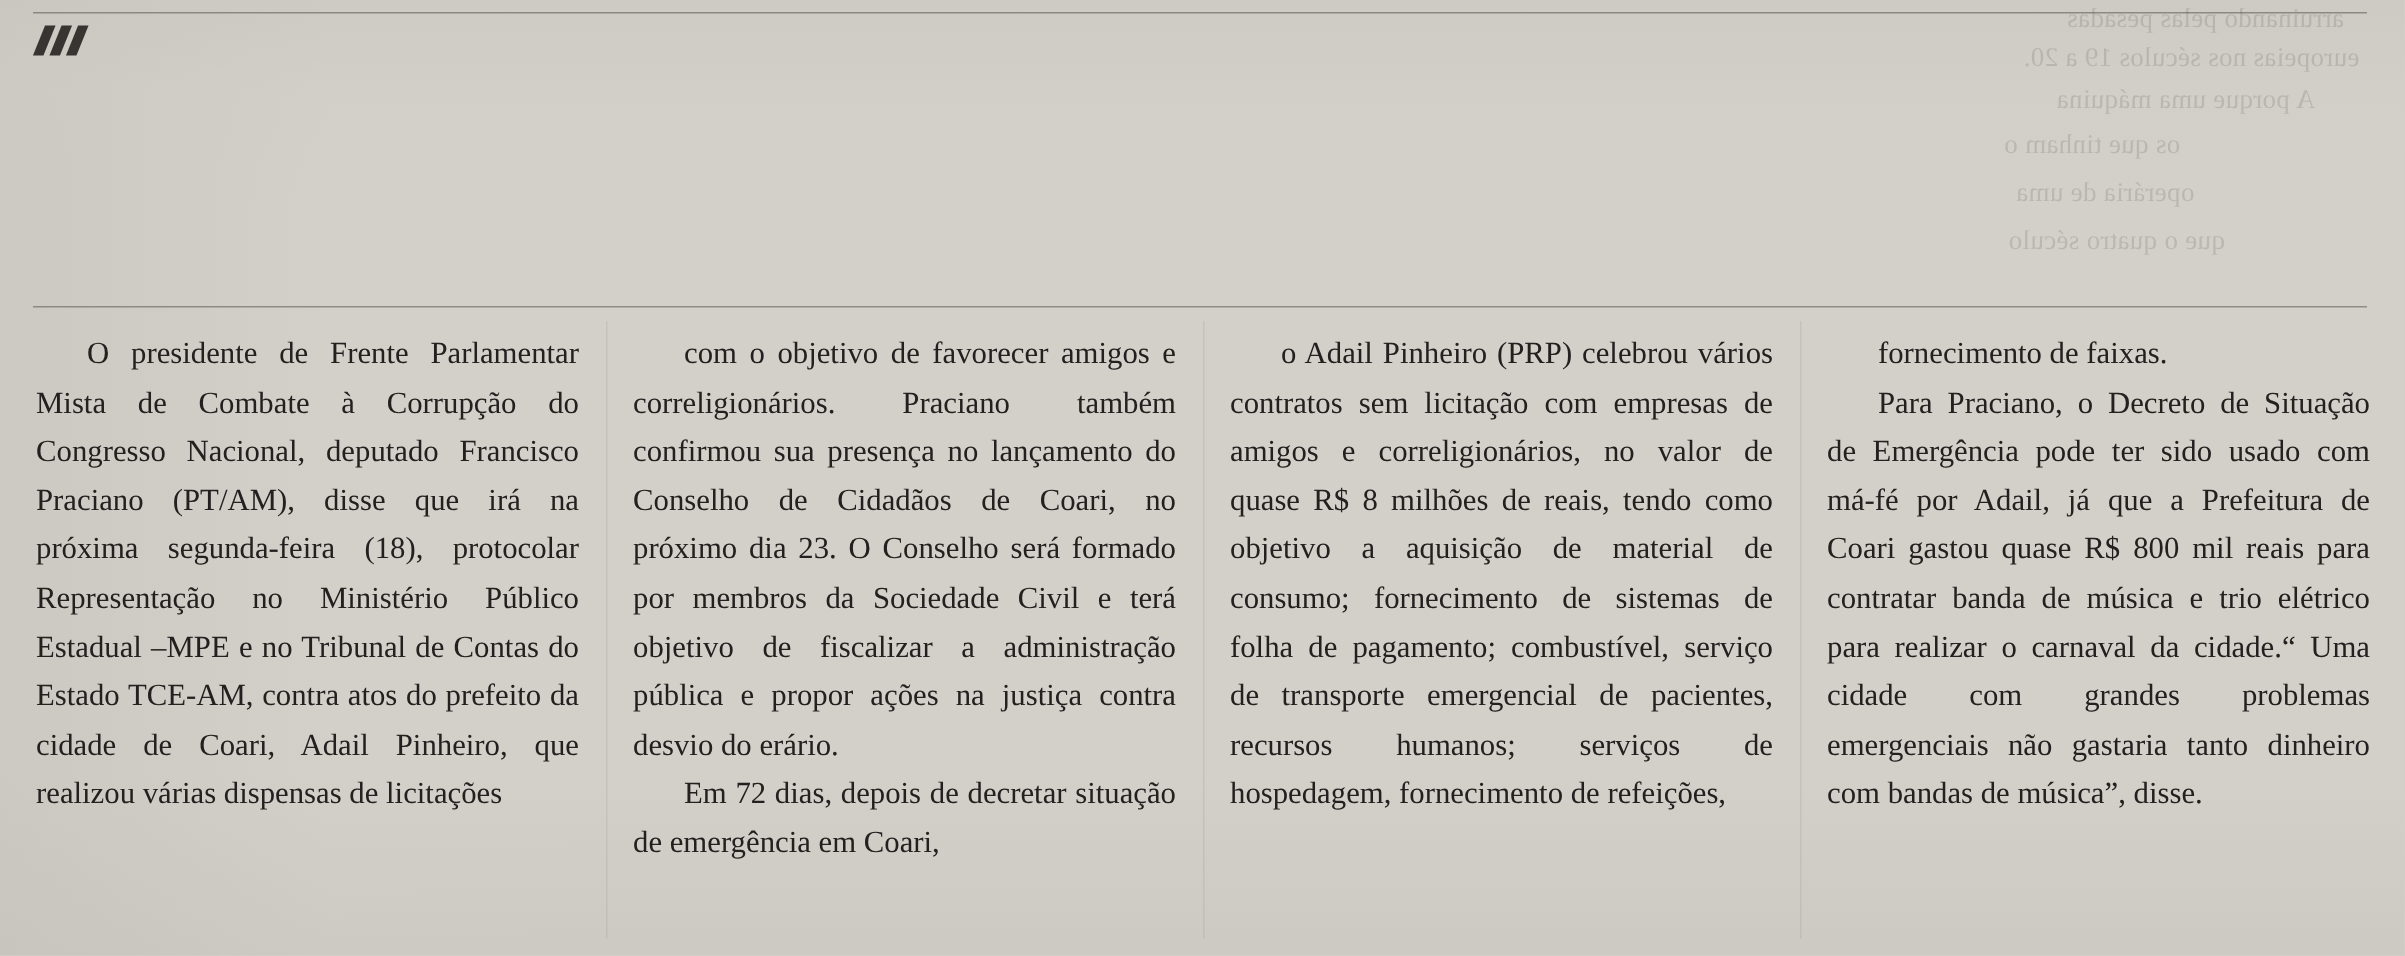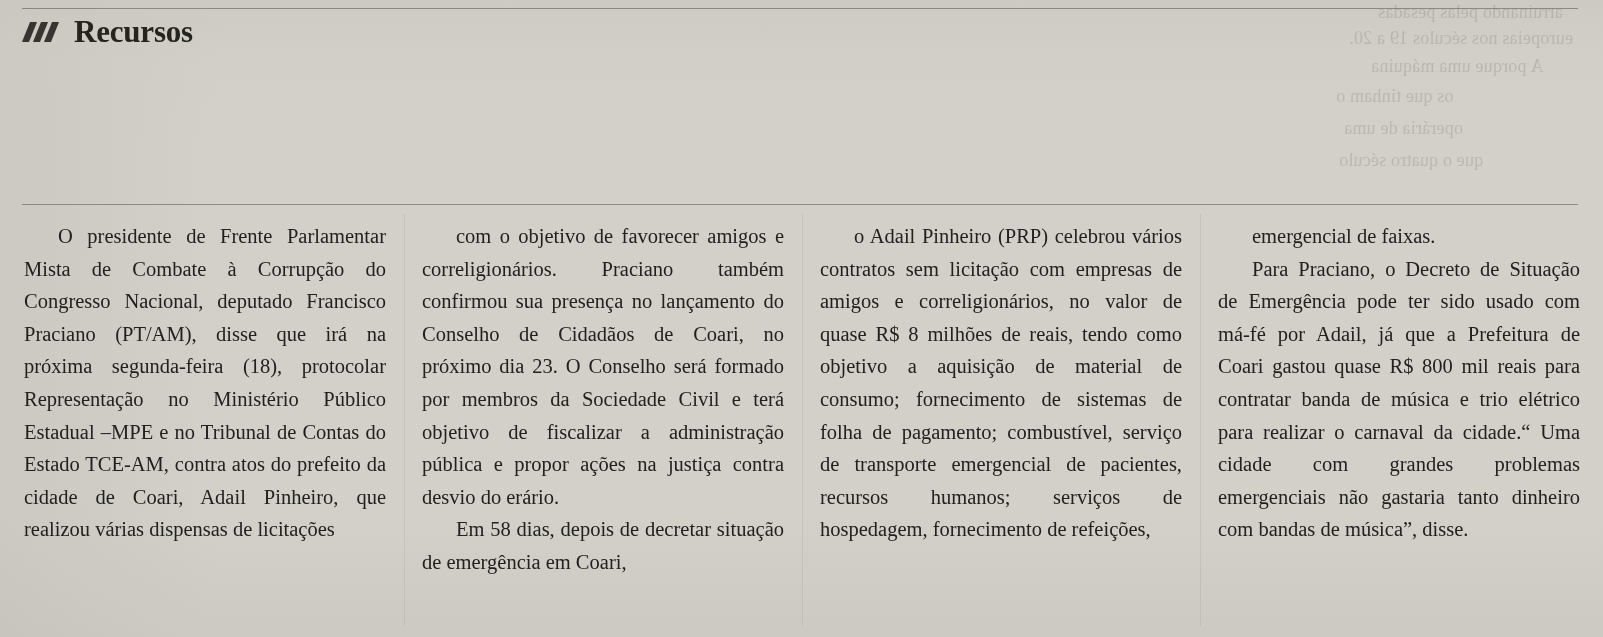--- a/index.html
+++ b/index.html
@@ -158,45 +158,44 @@
   <div class="bleed" style="top:150px; right:120px;">que o quatro século</div>
 
   <div class="rule rule-top"></div>
 
   <div class="kicker">
     <span class="kicker-mark">
       <span></span>
         <span></span>
         <span></span>
     </span>
-    <span class="kicker-text">Recursos</span>
   </div>
 
 
   <div class="rule rule-mid"></div>
 
   <div class="colsep" style="left:404px;"></div>
   <div class="colsep" style="left:802px;"></div>
   <div class="colsep" style="left:1200px;"></div>
 
   <div class="columns">
 
     <div class="col">
       <p class="first">O presidente de Frente Parlamentar Mista de Combate à Corrupção do Congresso Nacional, deputado Francisco Praciano (PT/AM), disse que irá na próxima segunda-feira (18), protocolar Representação no Ministério Público Estadual –MPE e no Tribunal de Contas do Estado TCE-AM, contra atos do prefeito da cidade de Coari, Adail Pinheiro, que realizou várias dispensas de licitações</p>
     </div>
 
     <div class="col">
       <p class="first">com o objetivo de favorecer amigos e correligionários. Praciano também confirmou sua presença no lançamento do Conselho de Cidadãos de Coari, no próximo dia 23. O Conselho será formado por membros da Sociedade Civil e terá objetivo de fiscalizar a administração pública e propor ações na justiça contra desvio do erário.</p>
-      <p>Em 58 dias, depois de decretar situação de emergência em Coari,</p>
+      <p>Em 72 dias, depois de decretar situação de emergência em Coari,</p>
     </div>
 
     <div class="col">
       <p class="first">o Adail Pinheiro (PRP) celebrou vários contratos sem licitação com empresas de amigos e correligionários, no valor de quase R$ 8 milhões de reais, tendo como objetivo a aquisição de material de consumo; fornecimento de sistemas de folha de pagamento; combustível, serviço de transporte emergencial de pacientes, recursos humanos; serviços de hospedagem, fornecimento de refeições,</p>
     </div>
 
     <div class="col">
-      <p class="first">emergencial de faixas.</p>
+      <p class="first">fornecimento de faixas.</p>
       <p>Para Praciano, o Decreto de Situação de Emergência pode ter sido usado com má-fé por Adail, já que a Prefeitura de Coari gastou quase R$ 800 mil reais para contratar banda de música e trio elétrico para realizar o carnaval da cidade.“ Uma cidade com grandes problemas emergenciais não gastaria tanto dinheiro com bandas de música”, disse.</p>
     </div>
 
   </div>
 
 </div>
 
 </body></html>

